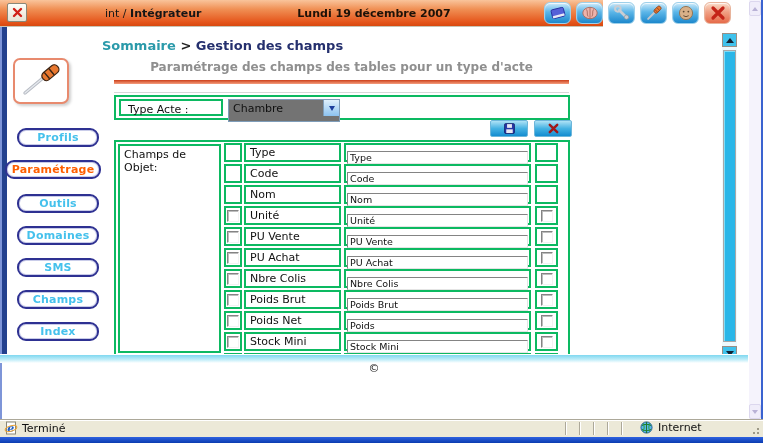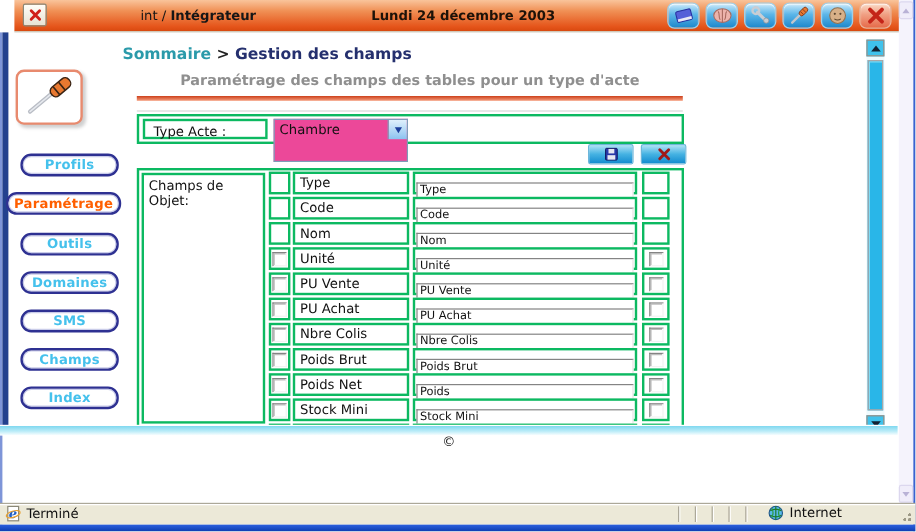--- a/index.html
+++ b/index.html
@@ -1,21 +1,21 @@
 <!DOCTYPE html>
 <html><head>
 <meta charset="utf-8">
 <style>
   * { margin:0; padding:0; box-sizing:border-box; }
   body { background:#cfcfcf; font-family:"DejaVu Sans", sans-serif; }
   .screen { position:relative; width:763px; height:443px; background:#ffffff; overflow:hidden;
             font-family:"DejaVu Sans", sans-serif; }
 
   
-  .titlebar { position:absolute; left:12px; top:0; width:748px; height:27px;
+  .titlebar { position:absolute; left:0; top:0; width:603px; height:27px;
     background:linear-gradient(180deg,#f9c49b 0%,#f09055 35%,#e5551b 85%,#d8490f 100%);
     border-bottom:1px solid #c8c4b4; }
   .hdr-close { position:absolute; left:7px; top:3px; width:20px; height:19px;
     background:linear-gradient(#fffef8,#e7e2d4); border:1px solid #8a8878; border-radius:2px;
     display:flex; align-items:center; justify-content:center; cursor:pointer; }
   .hdr-user { position:absolute; left:105px; top:7px; font-size:11px; color:#161616; }
   .hdr-user .user-name { font-weight:bold; }
   .hdr-date { position:absolute; left:0; top:7px; width:748px; text-align:center;
     font-size:11px; font-weight:bold; color:#1d1208; }
   .hdr-icons { position:absolute; left:544px; top:2px; display:flex; gap:5px; }
@@ -75,22 +75,22 @@
     font-size:12px; font-weight:bold; color:#8f8f8f; }
   .red-rule { position:absolute; left:114px; top:80px; width:455px; height:4px;
     background:linear-gradient(#cc3f1a,#f59e7e); }
   .gray-rule { position:absolute; left:114px; top:92px; width:455px; height:1px; background:#d8d8d8; }
 
   
   .gbox { border:2px solid #0cb961; background:#fff; }
   .form-box { position:absolute; left:114px; top:95px; width:456px; height:25px; }
   .form-label { position:absolute; left:3px; top:2px; width:104px; height:17px;
     font-size:11px; color:#111; padding:2px 0 0 7px; }
-  .select { position:absolute; left:112px; top:2px; width:112px; height:36px;
-    border:1px solid #7f9db9; background:#ec4899; cursor:pointer; }
+  .select { position:absolute; left:112px; top:2px; width:112px; height:23px;
+    border:1px solid #7f9db9; background:#737373; cursor:pointer; }
   .select-value { position:absolute; left:4px; top:2px; font-size:11px; color:#111; }
   .select-arrow { position:absolute; right:0; top:0; width:16px; height:16px;
     background:linear-gradient(#dff0fc,#8cc2f0); border-left:1px solid #7f9db9;
     display:flex; align-items:center; justify-content:center; }
   .sel-tri { width:0; height:0; border-left:3.5px solid transparent; border-right:3.5px solid transparent;
     border-top:5px solid #1c3e9c; }
 
   .act-btn { position:absolute; top:120px; width:38px; height:17px; border-radius:2px;
     background:linear-gradient(180deg,#aee2f6 0%,#45b2e2 50%,#148cd0 100%);
     border:1px solid #6db6da; display:flex; align-items:center; justify-content:center; cursor:pointer; }
@@ -141,21 +141,21 @@
   <div class="titlebar">
     <div class="hdr-close">
       <svg width="11" height="11" viewBox="0 0 11 11">
         <path d="M2 2 L9 9 M9 2 L2 9" stroke="#d02018" stroke-width="2.4" stroke-linecap="round"></path>
       </svg>
     </div>
     <div class="hdr-user">
       <span>int /</span>
       <span class="user-name">Intégrateur</span>
     </div>
-    <div class="hdr-date">Lundi 24 décembre 2003</div>
+    <div class="hdr-date">Lundi 19 décembre 2007</div>
     <div class="hdr-icons">
       <div class="icon-btn">
         <svg width="18" height="18" viewBox="0 0 20 20">
           <g transform="rotate(-14 10 10)">
             <rect x="3" y="5" width="14" height="10" rx="1.5" fill="#5560d8" stroke="#2830a0"></rect>
             <rect x="3.5" y="12" width="13" height="2.6" fill="#e9e9f5"></rect>
           </g>
         </svg>
       </div>
       <div class="icon-btn">

